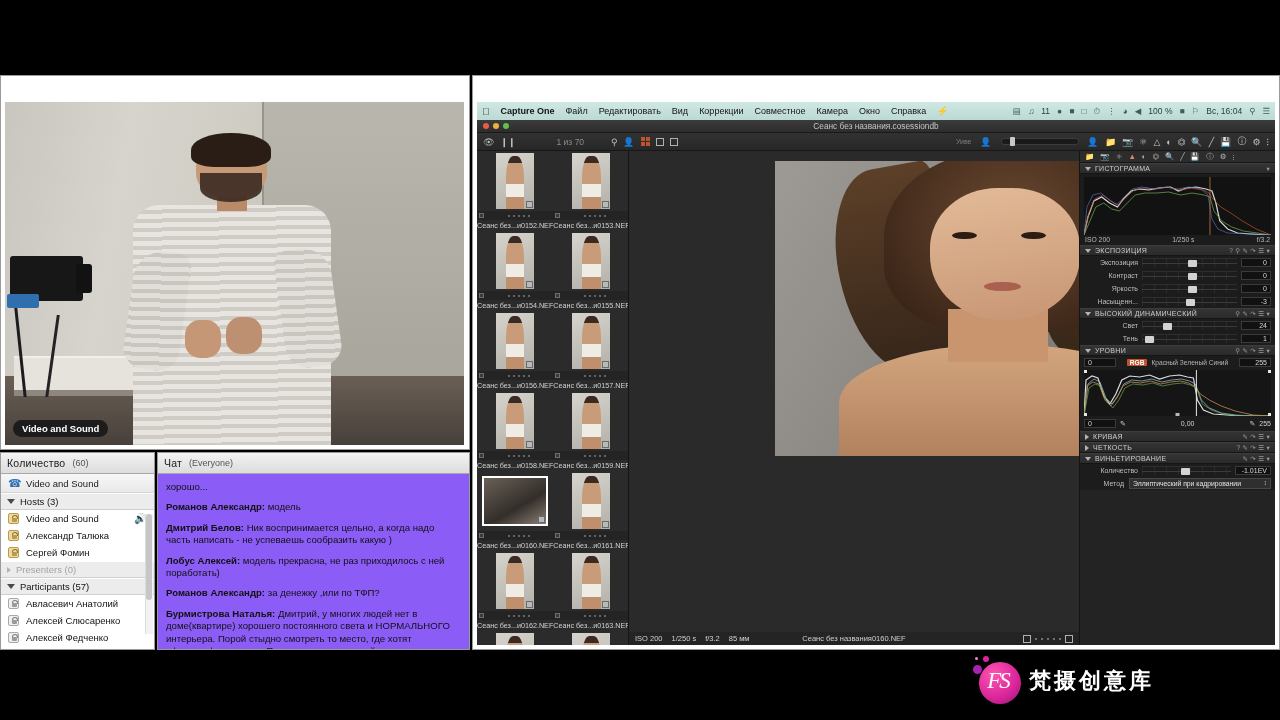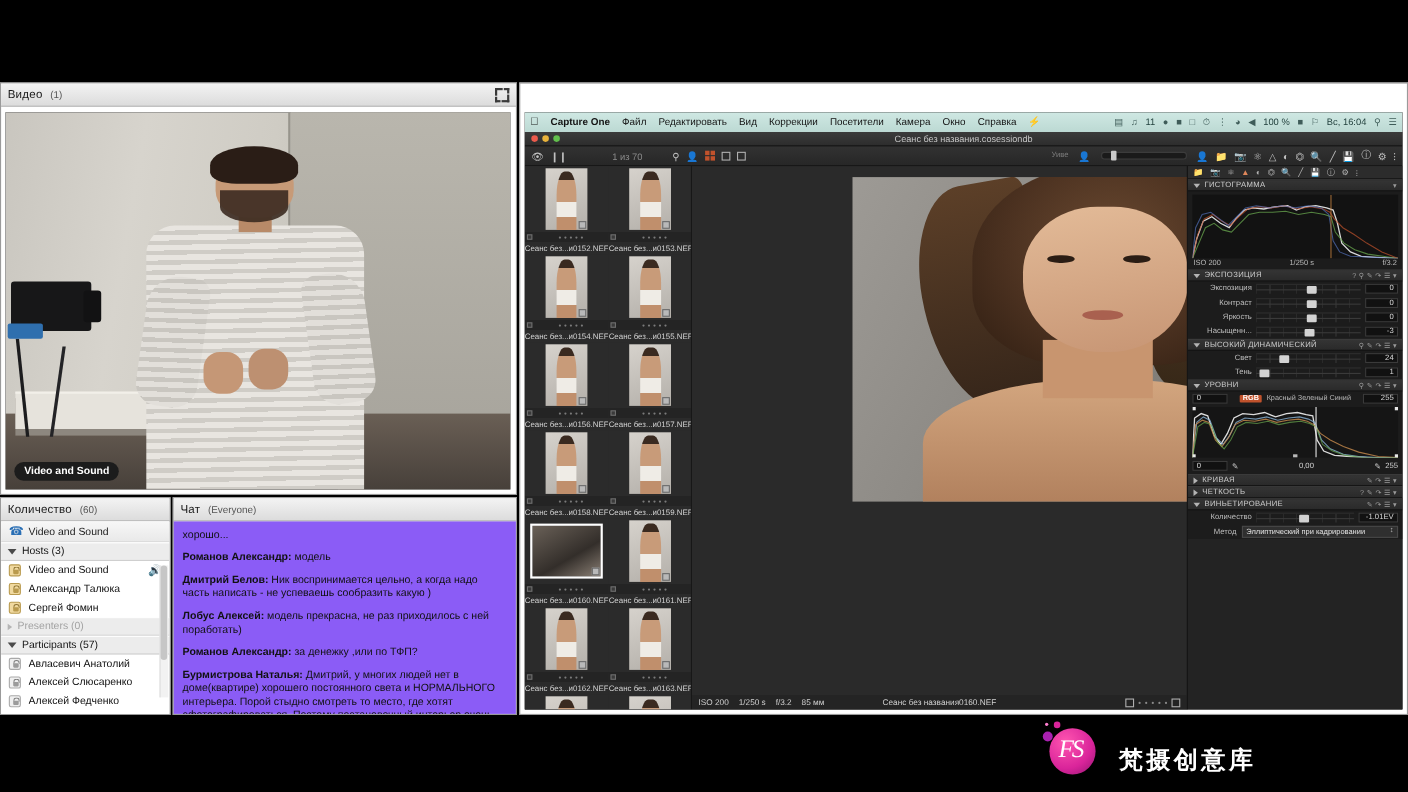--- a/index.html
+++ b/index.html
@@ -214,48 +214,38 @@
   .lvhisto svg { position:absolute; inset:0; width:100%; height:100%; }
   .lv-foot { display:flex; align-items:center; gap:4px; padding:2px 4px 3px; font-size:7px; color:#d0d0d0; }
   .lv-foot .mid { flex:1; text-align:center; }
   .sel-row { display:flex; align-items:center; height:13px; padding:0 4px; gap:5px;}
   .sel-row .lbl { width:40px; text-align:right; font-size:7px; color:#bdbdbd; }
   .sel-box { flex:1; height:11px; background:#2f2f2f; border:1px solid #484848; font-size:6.8px;
      color:#e2e2e2; line-height:10px; padding-left:3px; position:relative; }
   .sel-box::after { content:"\2195"; position:absolute; right:3px; top:-1px; font-size:7px; color:#bdbdbd;}
 
   
-  .watermark { position:absolute; right:138px; bottom:14px; display:flex; align-items:flex-end; gap:19px; }
+  .watermark { position:absolute; right:126px; bottom:14px; display:flex; align-items:center; gap:6px; }
   .wm-logo { width:50px; height:50px; position:relative; }
   .wm-circ { position:absolute; left:6px; top:6px; width:42px; height:42px; border-radius:50%;
      background:radial-gradient(circle at 35% 30%, #ff55b0, #d9249a 60%, #8e1670); }
   .wm-dot1 { position:absolute; left:0px; top:9px; width:9px; height:9px; border-radius:50%; background:#a921b0;}
   .wm-dot2 { position:absolute; left:10px; top:0px; width:6px; height:6px; border-radius:50%; background:#d9249a;}
   .wm-dot3 { position:absolute; left:2px; top:1px; width:3px; height:3px; border-radius:50%; background:#ff7fd0;}
   .wm-fs { position:absolute; left:0; top:0; width:100%; height:100%; display:flex;
      align-items:center; justify-content:center; color:#fff; font-size:23px;
      font-family:"Liberation Serif", serif; font-style:italic; letter-spacing:-2px; }
   .wm-text { color:#fff; font-size:22px; letter-spacing:3px; font-weight:bold; }
 </style>
 </head>
 <body>
 
 <div class="screen">
 
   <div class="pod" id="video-pod">
-    <div class="pod-head">
-      <span class="title">Видео</span>
-      <span class="sub">(1)</span>
-      <span class="head-btns">
-        <span class="expand-ico">
-            <span class="tr"></span>
-            <span class="bl"></span>
-          </span>
-      </span>
-    </div>
     <div class="video-stage">
       <div class="video-img">
         <div class="vrm-wall"></div>
         <div class="vrm-wallpanel"></div>
         <div class="vrm-floor"></div>
         <div class="vrm-table"></div>
         <div class="vrm-tripod"></div>
         <div class="vrm-tripod2"></div>
         <div class="vrm-cam"></div>
         <div class="vrm-camblue"></div>
@@ -366,21 +356,21 @@
 
     <div class="share-stage">
 
       <div class="mac-menubar">
         <span class="mac-apple"></span>
         <span class="brand">Capture One</span>
         <span>Файл</span>
         <span>Редактировать</span>
         <span>Вид</span>
         <span>Коррекции</span>
-        <span>Посетители</span>
+        <span>Совместное</span>
         <span>Камера</span>
         <span>Окно</span>
         <span>Справка</span>
         <span class="ic">⚡</span>
         <span class="mac-right">
           <span class="ic">▤</span>
           <span class="ic">♫</span>
           <span>11</span>
           <span class="ic">●</span>
           <span class="ic">■</span>

